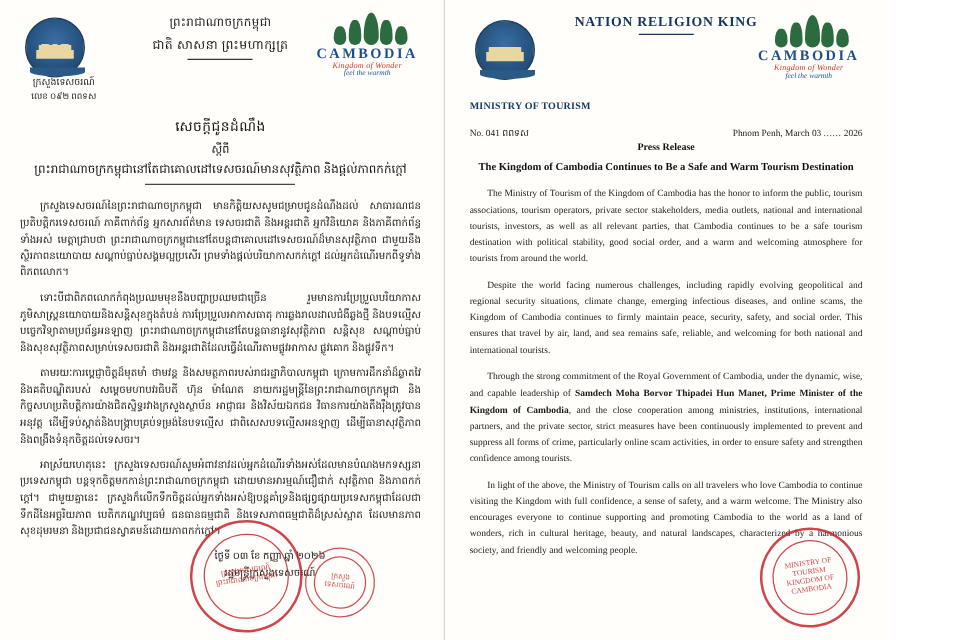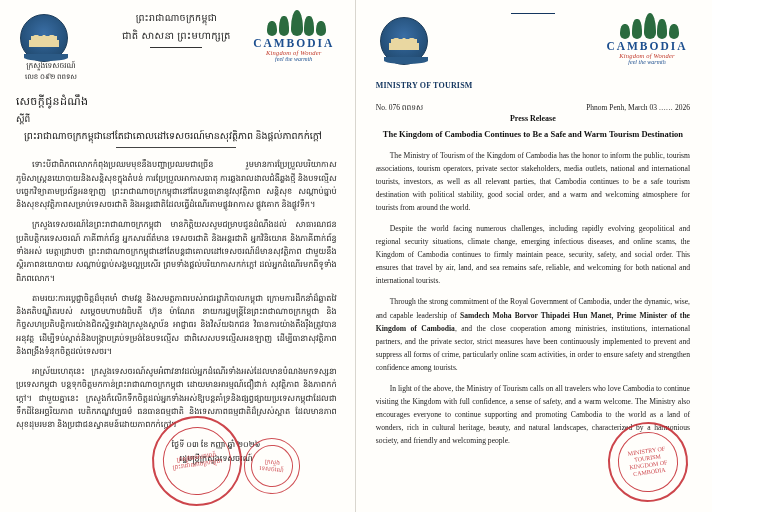--- a/index.html
+++ b/index.html
@@ -165,20 +165,21 @@
     letter-spacing: 0.2px;
   }
   .cam-logo .cam-sub2 {
     font-size: 6px;
     font-style: italic;
     color: #1d4f8f;
   }
 
   .kh-heading {
     margin-top: 14px;
+    text-align: center;
     color: #111;
   }
   .kh-heading .h1 {
     font-size: 11px;
     letter-spacing: 0.4px;
     margin-bottom: 3px;
   }
   .kh-heading .h2 {
     font-size: 9px;
     margin-bottom: 3px;
@@ -380,22 +381,22 @@
     </div>
 
     <div class="kh-heading">
       <div class="h1">សេចក្តីជូនដំណឹង</div>
       <div class="h2">ស្តីពី</div>
       <div class="h3">ព្រះរាជាណាចក្រកម្ពុជានៅតែជាគោលដៅទេសចរណ៍មានសុវត្ថិភាព និងផ្តល់ភាពកក់ក្តៅ</div>
       <div class="rule"></div>
     </div>
 
     <div class="kh-body">
+      <p>ក្រសួងទេសចរណ៍នៃព្រះរាជាណាចក្រកម្ពុជា មានកិត្តិយសសូមជម្រាបជូនដំណឹងដល់ សាធារណជន ប្រតិបត្តិករទេសចរណ៍ ភាគីពាក់ព័ន្ធ អ្នកសារព័ត៌មាន ទេសចរជាតិ និងអន្តរជាតិ អ្នកវិនិយោគ និងភាគីពាក់ព័ន្ធទាំងអស់ មេត្តាជ្រាបថា ព្រះរាជាណាចក្រកម្ពុជានៅតែបន្តជាគោលដៅទេសចរណ៍ដ៏មានសុវត្ថិភាព ជាមួយនឹងស្ថិរភាពនយោបាយ សណ្តាប់ធ្នាប់សង្គមល្អប្រសើរ ព្រមទាំងផ្តល់បរិយាកាសកក់ក្តៅ ដល់អ្នកដំណើរមកពីទូទាំងពិភពលោក។</p>
       <p>ទោះបីជាពិភពលោកកំពុងប្រឈមមុខនឹងបញ្ហាប្រឈមជាច្រើន រួមមានការប្រែប្រួលបរិយាកាសភូមិសាស្ត្រនយោបាយនិងសន្តិសុខក្នុងតំបន់ ការប្រែប្រួលអាកាសធាតុ ការឆ្លងរាលដាលជំងឺឆ្លងថ្មី និងបទល្មើសបច្ចេកវិទ្យាតាមប្រព័ន្ធអនឡាញ ព្រះរាជាណាចក្រកម្ពុជានៅតែបន្តធានានូវសុវត្ថិភាព សន្តិសុខ សណ្តាប់ធ្នាប់ និងសុខសុវត្ថិភាពសម្រាប់ទេសចរជាតិ និងអន្តរជាតិដែលធ្វើដំណើរតាមផ្លូវអាកាស ផ្លូវគោក និងផ្លូវទឹក។</p>
-      <p>ក្រសួងទេសចរណ៍នៃព្រះរាជាណាចក្រកម្ពុជា មានកិត្តិយសសូមជម្រាបជូនដំណឹងដល់ សាធារណជន ប្រតិបត្តិករទេសចរណ៍ ភាគីពាក់ព័ន្ធ អ្នកសារព័ត៌មាន ទេសចរជាតិ និងអន្តរជាតិ អ្នកវិនិយោគ និងភាគីពាក់ព័ន្ធទាំងអស់ មេត្តាជ្រាបថា ព្រះរាជាណាចក្រកម្ពុជានៅតែបន្តជាគោលដៅទេសចរណ៍ដ៏មានសុវត្ថិភាព ជាមួយនឹងស្ថិរភាពនយោបាយ សណ្តាប់ធ្នាប់សង្គមល្អប្រសើរ ព្រមទាំងផ្តល់បរិយាកាសកក់ក្តៅ ដល់អ្នកដំណើរមកពីទូទាំងពិភពលោក។</p>
       <p>តាមរយៈការប្តេជ្ញាចិត្តដ៏មុតមាំ ថាមវន្ត និងសមត្ថភាពរបស់រាជរដ្ឋាភិបាលកម្ពុជា ក្រោមការដឹកនាំដ៏ឆ្លាតវៃ និងគតិបណ្ឌិតរបស់ សម្តេចមហាបវរធិបតី ហ៊ុន ម៉ាណែត នាយករដ្ឋមន្ត្រីនៃព្រះរាជាណាចក្រកម្ពុជា និងកិច្ចសហប្រតិបត្តិការយ៉ាងជិតស្និទ្ធរវាងក្រសួងស្ថាប័ន អាជ្ញាធរ និងវិស័យឯកជន វិធានការយ៉ាងតឹងរ៉ឹងត្រូវបានអនុវត្ត ដើម្បីទប់ស្កាត់និងបង្ក្រាបគ្រប់ទម្រង់នៃបទល្មើស ជាពិសេសបទល្មើសអនឡាញ ដើម្បីធានាសុវត្ថិភាព និងពង្រឹងទំនុកចិត្តដល់ទេសចរ។</p>
       <p>អាស្រ័យហេតុនេះ ក្រសួងទេសចរណ៍សូមអំពាវនាវដល់អ្នកដំណើរទាំងអស់ដែលមានបំណងមកទស្សនាប្រទេសកម្ពុជា បន្តទុកចិត្តមកកាន់ព្រះរាជាណាចក្រកម្ពុជា ដោយមានអារម្មណ៍ជឿជាក់ សុវត្ថិភាព និងភាពកក់ក្តៅ។ ជាមួយគ្នានេះ ក្រសួងក៏លើកទឹកចិត្តដល់អ្នកទាំងអស់ឱ្យបន្តគាំទ្រនិងផ្សព្វផ្សាយប្រទេសកម្ពុជាដែលជាទឹកដីនៃអច្ឆរិយភាព បេតិកភណ្ឌវប្បធម៌ ធនធានធម្មជាតិ និងទេសភាពធម្មជាតិដ៏ស្រស់ស្អាត ដែលមានភាពសុខដុមរមនា និងប្រជាជនស្វាគមន៍ដោយភាពកក់ក្តៅ។</p>
     </div>
 
     <div class="kh-foot">
       <div class="date">ថ្ងៃទី ០៣ ខែ​ កញ្ញា ឆ្នាំ ២០២៦</div>
       <div class="signer">រដ្ឋមន្ត្រីក្រសួងទេសចរណ៍</div>
     </div>
 
     <div class="stamp stamp-kh">
@@ -411,20 +412,21 @@
     <div class="en-head">
 
       <div class="emblem">
         <div class="circle">
           <div class="temple"></div>
         </div>
         <div class="cap"></div>
       </div>
 
       <div>
+        <div class="en-nation">NATION RELIGION KING</div>
         <div class="en-rule"></div>
       </div>
 
       <div class="cam-logo">
         <div class="angkor">
           <i></i>
             <i></i>
             <i></i>
             <i></i>
             <i></i>
@@ -433,21 +435,21 @@
         <div class="cam-sub">Kingdom of Wonder</div>
         <div class="cam-sub2">feel the warmth</div>
       </div>
 
       <div class="en-ministry">MINISTRY OF TOURISM</div>
     </div>
 
     <div class="en-refrow">
       <div>
         <span>No.</span>
-        <span>076</span>
+        <span>041</span>
         <span>ពពទស</span>
       </div>
       <div>
         <span>Phnom Penh, March</span>
         <span>03</span>
         <span class="dots">......</span>
         <span>2026</span>
       </div>
     </div>
 

